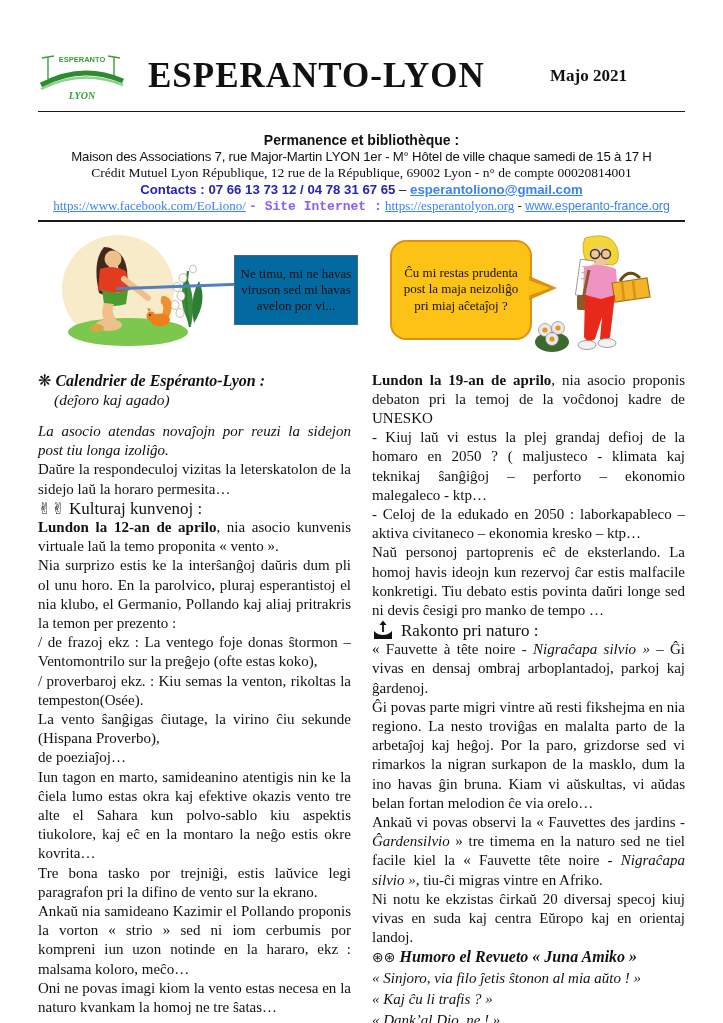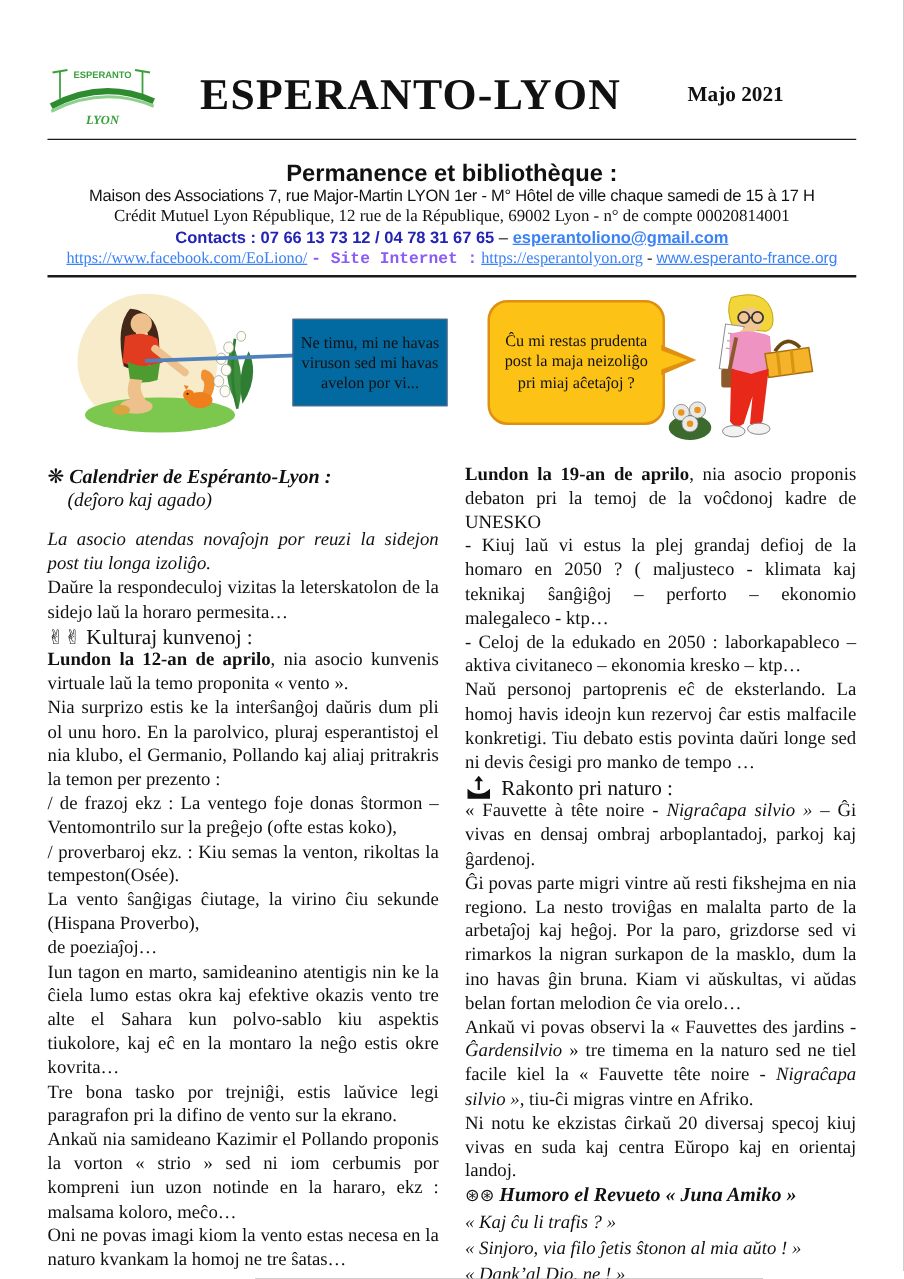--- a/index.html
+++ b/index.html
@@ -2,31 +2,31 @@
 <html><head>
 <meta charset="utf-8">
 <style>
   html,body{margin:0;padding:0;background:#888;}
   .page{
     position:relative;width:723px;height:1023px;margin:0 auto;background:#fff;
     box-sizing:border-box;padding:48px 38px 0 38px;overflow:hidden;
     font-family:"Liberation Serif",serif;color:#111;
   }
   
-  .masthead{display:flex;align-items:center;height:56px;gap:12px;}
+  .masthead{display:flex;align-items:center;height:56px;}
   .logo{width:88px;height:54px;flex:0 0 auto;}
   .doc-title{
     font-family:"Liberation Serif",serif;font-weight:bold;
     font-size:35px;letter-spacing:1px;margin-left:22px;white-space:nowrap;
   }
   .issue-date{font-weight:bold;font-size:17px;margin-left:auto;margin-right:58px;white-space:nowrap;}
   .rule-thin{border:none;border-top:1.6px solid #1a1a1a;margin:7px 0 3px 0;}
   .rule-thick{border:none;border-top:2.4px solid #1a1a1a;margin:4px 0 0 0;}
   .hdr-block{text-align:center;line-height:16.5px;}
-  .hdr-perm{font-family:"Liberation Sans",sans-serif;font-weight:bold;font-size:19px;margin-top:20px;}
+  .hdr-perm{font-family:"Liberation Sans",sans-serif;font-weight:bold;font-size:14px;margin-top:20px;}
   .hdr-addr1{font-family:"Liberation Sans",sans-serif;font-size:13.2px;letter-spacing:-0.2px;}
   .hdr-addr2{font-size:13.5px;}
   .hdr-contacts{font-family:"Liberation Sans",sans-serif;font-weight:bold;font-size:13.2px;color:#2323b4;}
   .hdr-contacts .dash{color:#111;font-weight:normal;}
   a.lnk{color:#3b82f6;text-decoration:underline;cursor:pointer;}
   .hdr-links{font-size:13px;}
   .hdr-links .site-label{font-family:Liberation Mono, monospace;font-weight:bold;color:#8b5cf6;}
   .hdr-links .fr{font-family:"Liberation Sans",sans-serif;font-size:12.4px;}
   
   .band{position:relative;height:133px;margin-top:7px;}
@@ -222,20 +222,20 @@
           <line x1="11" y1="12" x2="11" y2="3" stroke="#111" stroke-width="1.8"></line>
           <path d="M11,0.5 L7.5,5 L14.5,5 Z" fill="#111"></path>
         </svg>
         <span>Rakonto pri naturo :</span>
       </p>
       <p><span>« Fauvette à tête noire - </span><span class="it">Nigraĉapa silvio »</span><span> – Ĝi vivas en densaj ombraj arboplantadoj, parkoj kaj ĝardenoj.</span></p>
       <p>Ĝi povas parte migri vintre aŭ resti fikshejma en nia regiono. La nesto troviĝas en malalta parto de la arbetaĵoj kaj heĝoj. Por la paro, grizdorse sed vi rimarkos la nigran surkapon de la masklo, dum la ino havas ĝin bruna. Kiam vi aŭskultas, vi aŭdas belan fortan melodion ĉe via orelo…</p>
       <p><span>Ankaŭ  vi povas observi la « Fauvettes des jardins - </span><span class="it">Ĝardensilvio</span><span> » tre timema en la naturo sed ne tiel facile kiel la « Fauvette tête noire - </span><span class="it">Nigraĉapa silvio »</span><span>, tiu-ĉi migras vintre en Afriko.</span></p>
       <p>Ni notu ke ekzistas ĉirkaŭ 20 diversaj specoj  kiuj vivas en suda kaj centra Eŭropo kaj en orientaj landoj.</p>
       <p class="humor-head"><span class="glyph">⊛⊛</span> <span>Humoro el Revueto « Juna Amiko »</span></p>
+      <p class="humor-line">« Sinjoro, via filo ĵetis ŝtonon al mia aŭto ! »</p>
       <p class="humor-line">« Kaj ĉu li trafis ? »</p>
-      <p class="humor-line">« Sinjoro, via filo ĵetis ŝtonon al mia aŭto ! »</p>
       <p class="humor-line">« Dank’al Dio, ne ! »</p>
       <p class="humor-line">« En tiu kazo, tiu certe ne estis mia filo. »</p>
     </div>
 
   </div>
 </div>
 
 </body></html>

